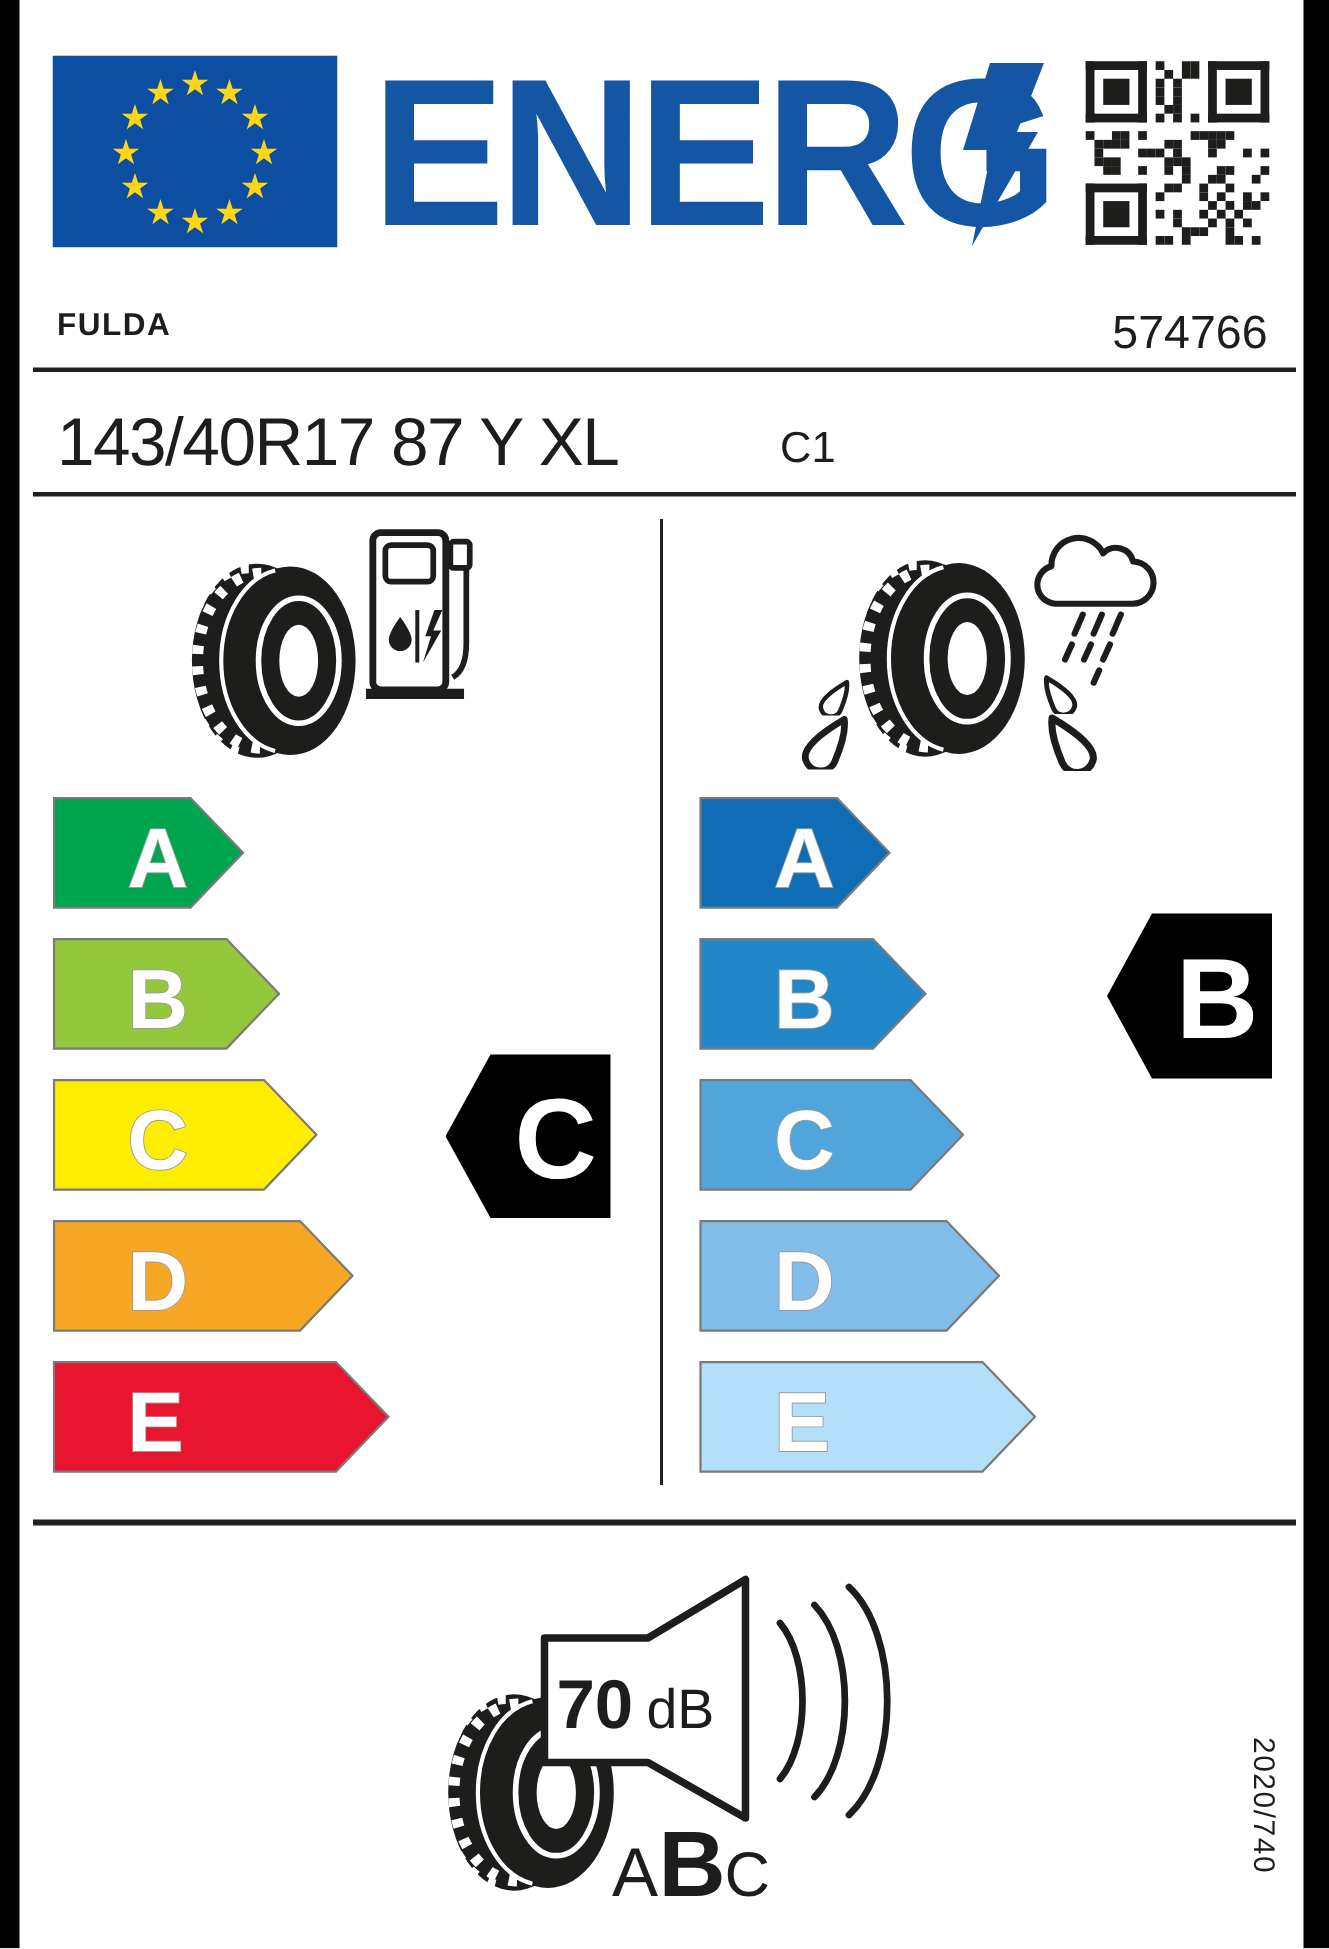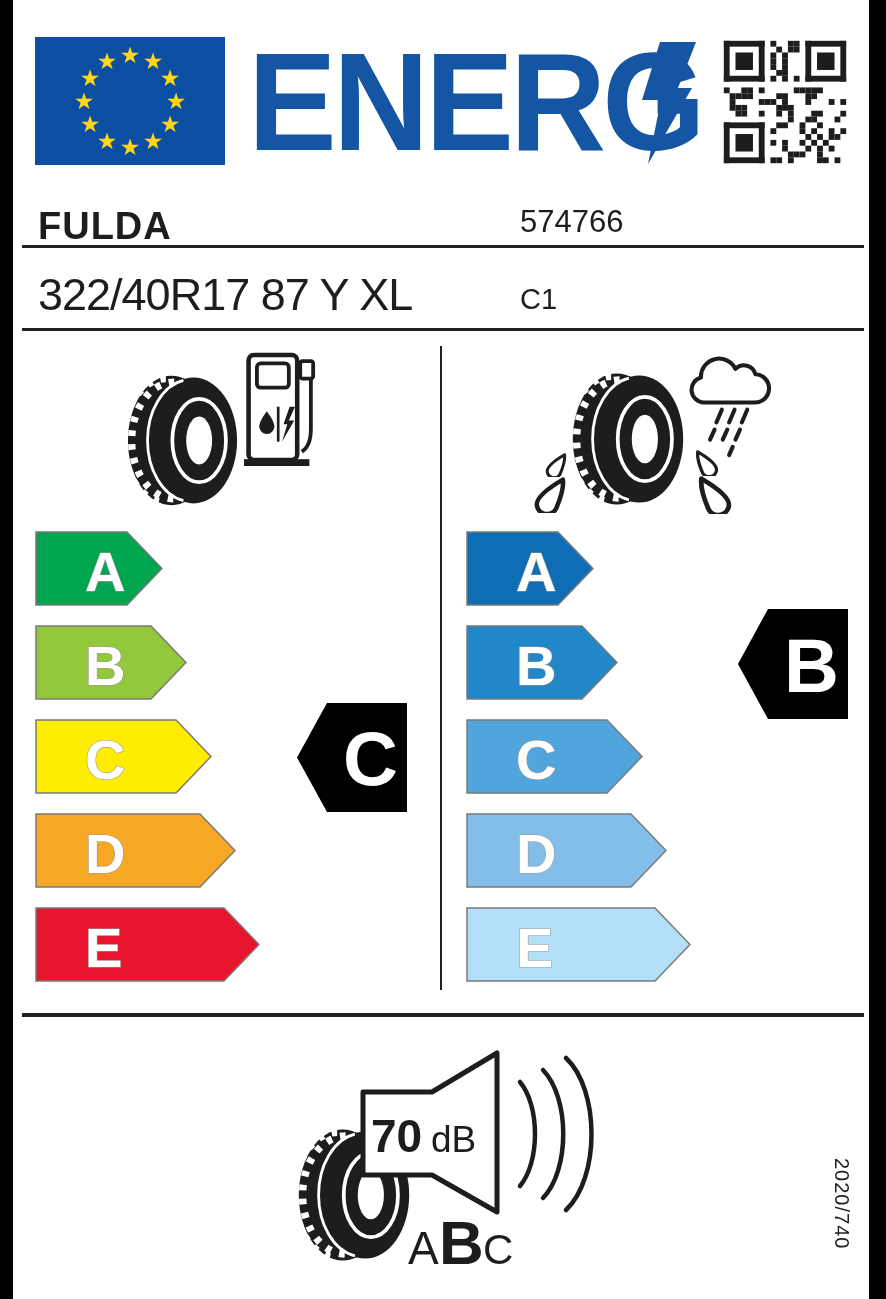--- a/index.html
+++ b/index.html
@@ -1,22 +1,22 @@
 <!DOCTYPE html>
 <html><head>
 <meta charset="utf-8">
 <style>
   html,body{margin:0;padding:0;background:#fff;}
   #page{position:relative;width:886px;height:1299px;background:#fff;overflow:hidden;
         font-family:"Liberation Sans",sans-serif;color:#1d1d1b;}
   .abs{position:absolute;}
   .sidebar-black{position:absolute;top:0;height:1299px;background:#000;}
   .rule{position:absolute;left:22px;width:842px;background:#231f20;}
-  .brand{left:38px;top:205px;font-size:38px;font-weight:bold;letter-spacing:1px;}
-  .artnum{left:520px;top:204px;width:325px;font-size:31px;}
+  .brand{left:38px;top:205px;font-size:21px;font-weight:bold;letter-spacing:1px;}
+  .artnum{left:520px;top:204px;width:325px;text-align:right;font-size:31px;}
   .sizetext{left:38px;top:269px;font-size:45px;letter-spacing:-1px;}
   .classtext{left:520px;top:283px;width:325px;font-size:29px;}
   .energ{left:248px;top:32px;font-size:140px;line-height:1;font-weight:bold;color:#1456a3;
          letter-spacing:-4px;transform:scaleX(.95);transform-origin:left top;}
   .reg{left:830px;top:1158px;height:120px;writing-mode:vertical-rl;font-size:20px;letter-spacing:1px;color:#1d1d1b;}
   svg text{font-family:"Liberation Sans",sans-serif;}
   .arrow-letter{fill:#fff;font-weight:bold;font-size:56px;stroke:#9a9a9a;stroke-width:1.2px;paint-order:stroke;}
   .rating-letter{fill:#fff;font-weight:bold;font-size:76px;}
 </style>
 </head>
@@ -196,21 +196,21 @@
       <rect x="9" y="20" width="1" height="1" fill="#1d1d1b"></rect>
       <rect x="11" y="20" width="1" height="1" fill="#1d1d1b"></rect>
       <rect x="16" y="20" width="1" height="1" fill="#1d1d1b"></rect>
       <rect x="17" y="20" width="1" height="1" fill="#1d1d1b"></rect>
       <rect x="19" y="20" width="1" height="1" fill="#1d1d1b"></rect>
     </svg>
 
   <div class="abs brand">FULDA</div>
   <div class="abs artnum">574766</div>
   <div class="rule" style="top:245px;height:3px;"></div>
-  <div class="abs sizetext">322/40R17 87 Y XL</div>
+  <div class="abs sizetext">143/40R17 87 Y XL</div>
   <div class="abs classtext">C1</div>
   <div class="rule" style="top:328px;height:3px;"></div>
 
   <div class="abs" style="left:440px;top:346px;width:2px;height:644px;background:#231f20;"></div>
 
   <svg class="abs" style="left:122px;top:348px;" width="218" height="172" viewBox="0 0 218 172">
     <use href="#tire" x="3" y="25" width="115" height="135"></use>
     <use href="#pump" x="122" y="4" width="76" height="114"></use>
   </svg>
 

